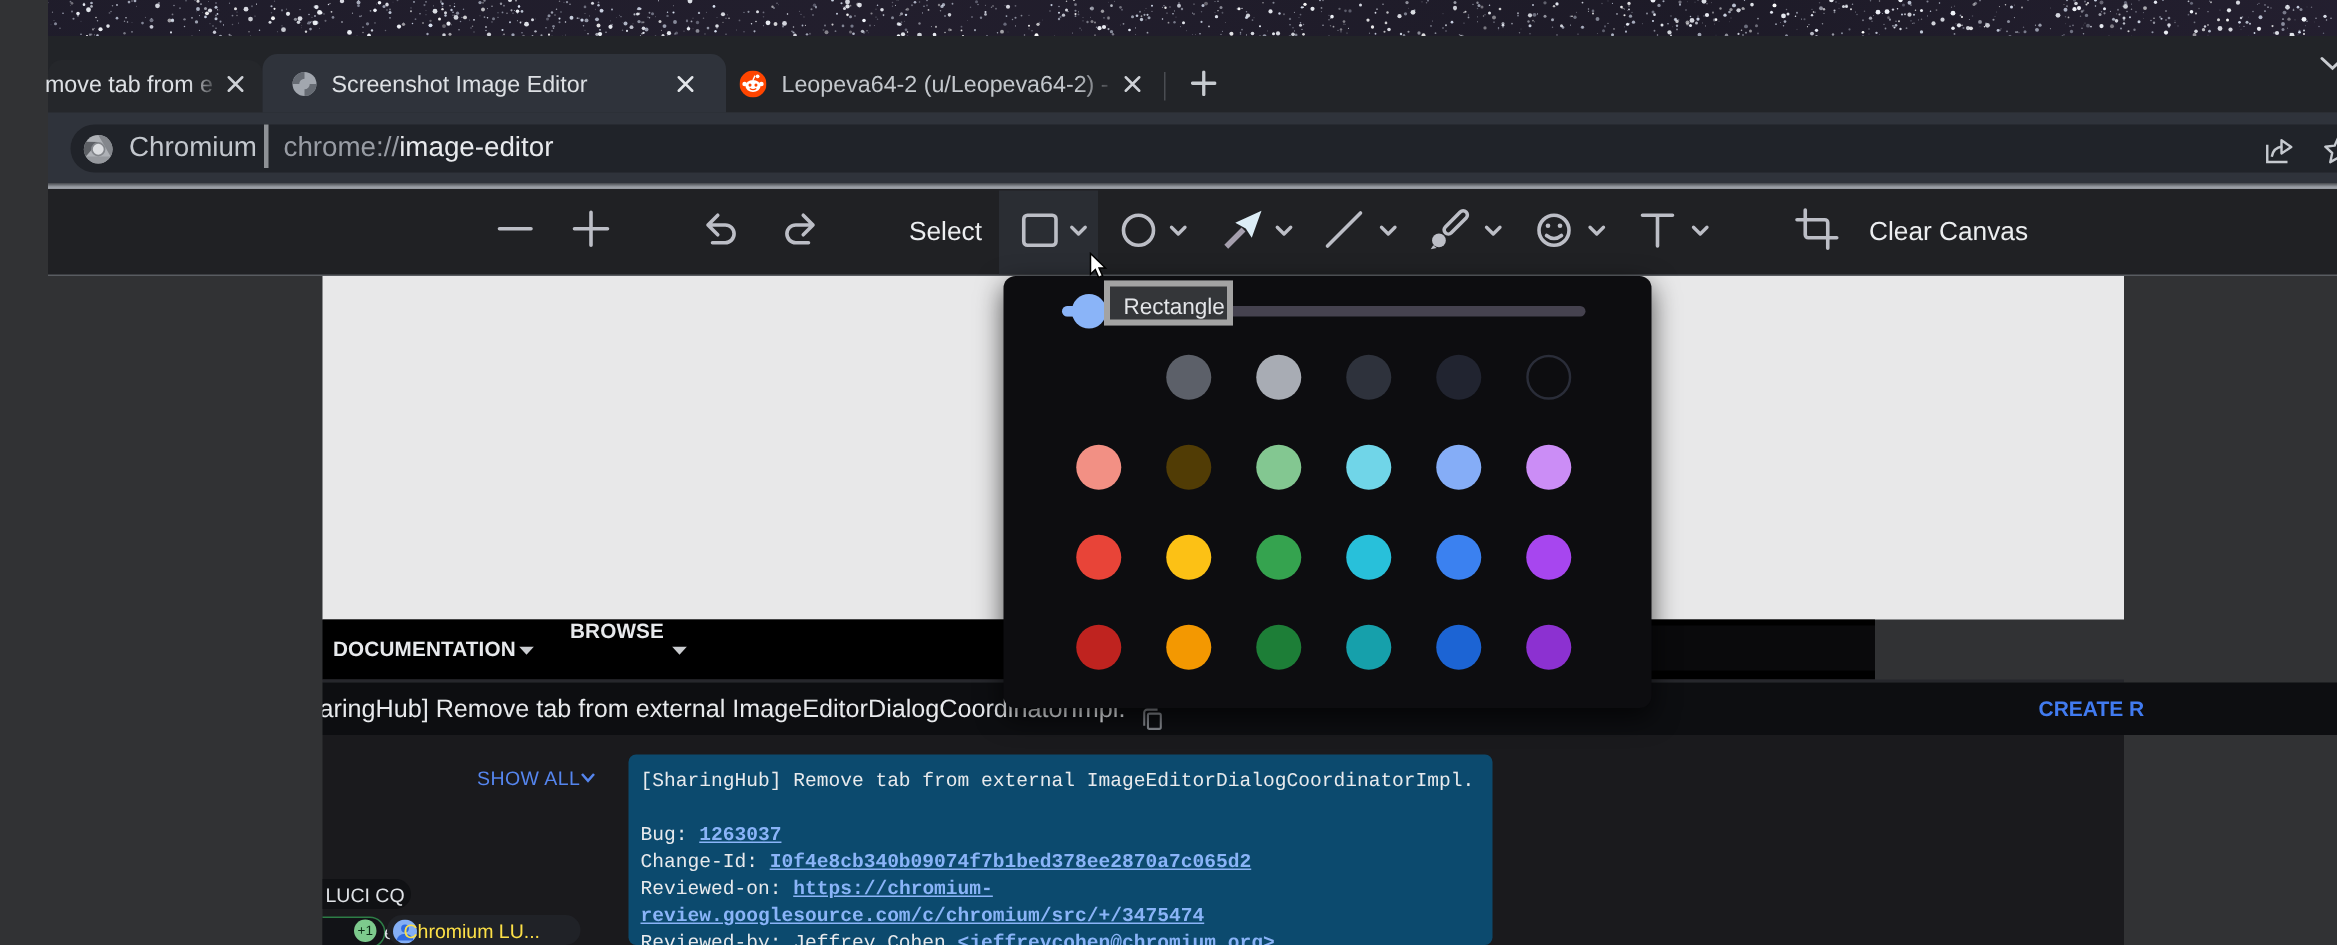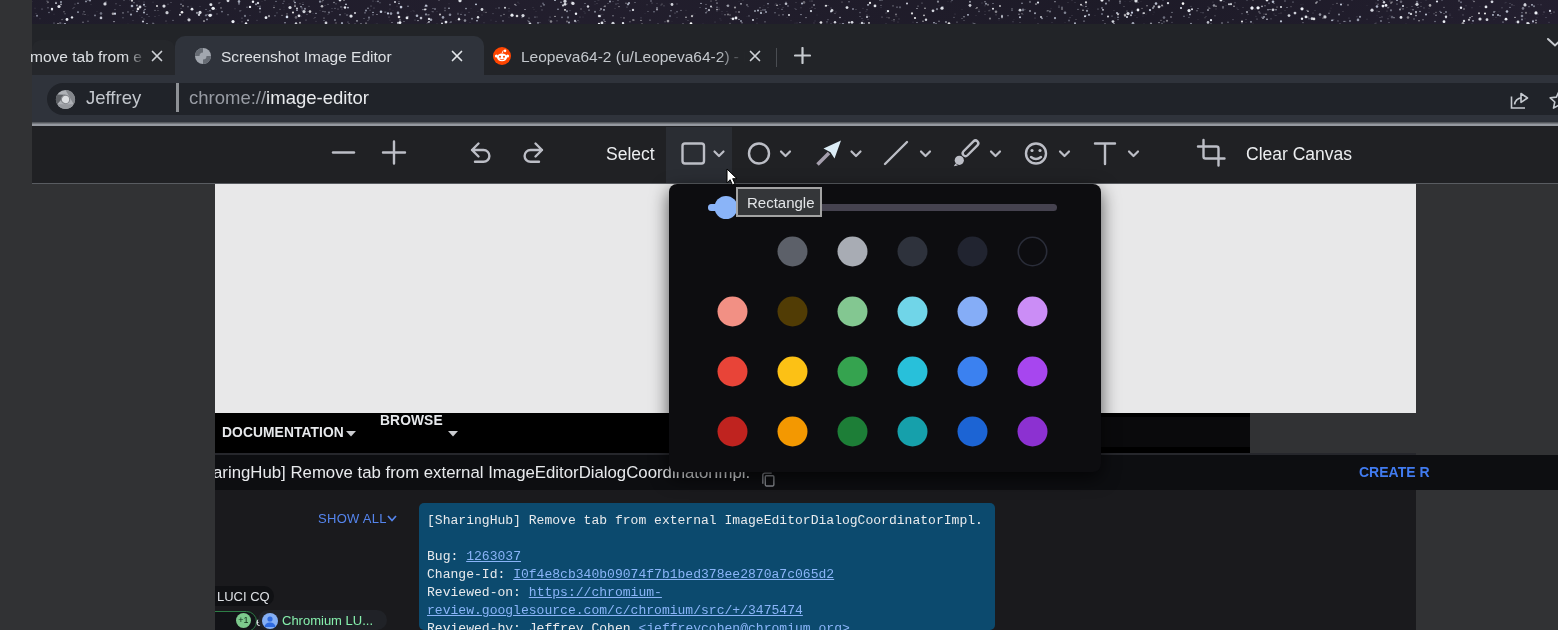--- a/index.html
+++ b/index.html
@@ -17,26 +17,26 @@
   .chev{stroke:#bcbec6;stroke-width:2.2;fill:none;stroke-linecap:round;stroke-linejoin:round;}
   
   #canvas-gray{left:183px;top:184.2px;width:1201px;height:228.5px;background:#e8e8e9;}
   #gnav{left:183px;top:413px;width:1035px;height:40px;background:#000000;color:#e7e9ec;overflow:hidden;}
   #gsep{left:183px;top:453px;width:1201px;height:2px;background:#26272c;}
   #gtitle{left:183px;top:455px;width:1398px;height:35px;background:#0d0e11;overflow:hidden;}
   #gpage{left:183px;top:490px;width:1201px;height:140px;background:#1a1a1d;}
   #codeblock{left:387px;top:503px;width:576px;height:127px;background:#0c4a6e;border-radius:5px;}
   #codeblock pre{margin:0;padding:9px 0 0 8px;font-family:"Liberation Mono",monospace;
      font-size:13.05px;line-height:18px;color:#e8eaed;}
-  #codeblock a{color:#8ab4f8;text-decoration:underline;}
+  #codeblock a{color:#8ab4f8;text-decoration:underline;font-weight:bold;}
   .chip{position:absolute;background:#232428;border-radius:11px;color:#dadce0;font-size:13px;}
   
   #panel{left:637px;top:184px;width:432px;height:288px;background:#0d0d10;border-radius:8px;
      box-shadow:0 6px 18px rgba(0,0,0,0.65);}
-  #tooltip{left:704px;top:187px;width:86px;height:30px;background:#343639;border:2px solid #a3a3a3;
+  #tooltip{left:704px;top:187px;width:86px;height:30px;background:#343639;border:4px solid #a3a3a3;
      box-sizing:border-box;color:#e3e5e8;font-size:15px;line-height:28px;padding-left:9px;}
 </style></head>
 <body>
 <div id="stage">
 
 <svg id="stars" class="abs" width="1558" height="25" viewBox="0 0 1558 25">
 <defs>
         <linearGradient id="neb" x1="0" y1="0" x2="1" y2="0">
 <stop offset="0" stop-color="#232030" stop-opacity="0.7"></stop>
 <stop offset="0.35" stop-color="#2a2537" stop-opacity="0.6"></stop>
@@ -1371,21 +1371,21 @@
 
 <div id="omnirow" class="abs"></div>
 <div id="omnipill" class="abs"></div>
 <svg class="abs" width="21" height="21" style="left:23px;top:89px;" viewBox="0 0 22 22">
   <circle cx="11" cy="11" r="10" fill="#aeb1b6"></circle>
   <path d="M11 1 a10 10 0 0 1 8.66 15 l-5.2-9 z" fill="#84878c"></path>
   <path d="M19.66 16 a10 10 0 0 1 -17.32 0 h10.4 z" fill="#96999e"></path>
   <path d="M2.34 16 a10 10 0 0 1 0.11 -10.3 l8.55 0.3 z" fill="#5d6065"></path>
   <circle cx="11" cy="11" r="4.4" fill="#dcdee1" stroke="#83868b" stroke-width="1.2"></circle>
 </svg>
-<div class="abs" style="left:54px;top:87px;font-size:18.5px;color:#c3c7cd;">Jeffrey</div>
+<div class="abs" style="left:54px;top:87px;font-size:18.5px;color:#c3c7cd;">Chromium</div>
 <div class="abs" style="left:144px;top:83px;width:2.5px;height:29px;background:#8e9196;"></div>
 <div class="abs" style="left:157px;top:87px;font-size:18.5px;color:#989ca4;">chrome://<span style="color:#e8eaed;">image-editor</span></div>
 <svg class="abs" width="20" height="20" style="left:1478px;top:90px;" viewBox="0 0 20 20">
   <path d="M1.5 6.5 V18 H15" fill="none" stroke="#c6cad0" stroke-width="1.6"></path>
   <path d="M4.5 14.5 Q5.5 8.5 11.5 7.7" fill="none" stroke="#c6cad0" stroke-width="1.6"></path>
   <path d="M11 3.5 L17.5 8 L11 12.3 Z" fill="none" stroke="#c6cad0" stroke-width="1.6" stroke-linejoin="round"></path>
 </svg>
 <svg class="abs" width="22" height="22" style="left:1516px;top:89px;" viewBox="0 0 22 22">
   <path d="M11 2.4 L13.6 8.1 L19.8 8.8 L15.2 13 L16.5 19.1 L11 16 L5.5 19.1 L6.8 13 L2.2 8.8 L8.4 8.1 Z" fill="none" stroke="#c6cad0" stroke-width="1.6" stroke-linejoin="round"></path>
 </svg>
@@ -1471,21 +1471,21 @@
 <div class="abs" style="left:2px;top:99px;font-size:13px;color:#dfe2e6;">LUCI CQ</div>
 <div class="chip" style="left:-13px;top:121px;width:53px;height:19px;background:#121317;border:1px solid #2d7d46;"></div>
 <div class="abs" style="left:1px;top:124px;font-size:13px;color:#dfe2e6;padding-left:40px;">en</div>
 <div class="abs" style="left:21px;top:123px;width:15px;height:15px;border-radius:50%;background:#7dca8d;color:#0d2d17;font-size:9px;text-align:center;line-height:15px;">+1</div>
 <div class="chip" style="left:43px;top:120px;width:129px;height:20px;background:#202227;"></div>
 <svg class="abs" width="16" height="16" style="left:47px;top:123px;" viewBox="0 0 16 16">
   <circle cx="8" cy="8" r="8" fill="#84aff5"></circle>
   <circle cx="8" cy="6" r="2.6" fill="#2f6be0"></circle>
   <path d="M2.5 14 a5.5 4.5 0 0 1 11 0 z" fill="#2f6be0"></path>
 </svg>
-<div class="abs" style="left:67px;top:123px;font-size:13px;color:#86efac;">Chromium LU...</div>
+<div class="abs" style="left:54px;top:123px;font-size:13px;color:#fde047;">Chromium LU...</div>
 </div>
 
 <div id="panel" class="abs"></div>
 <svg class="abs" width="432" height="288" style="left:637px;top:184px;" viewBox="0 0 432 288">
   <rect x="39" y="20" width="349" height="7" rx="3.5" fill="#45424f"></rect>
   <rect x="39" y="20" width="30" height="7" rx="3.5" fill="#8ab4f8"></rect>
   <circle cx="57" cy="23.5" r="11.5" fill="#8ab4f8"></circle>
 
   <g>
   <circle cx="123.5" cy="67.5" r="15" fill="#5c6069"></circle>

